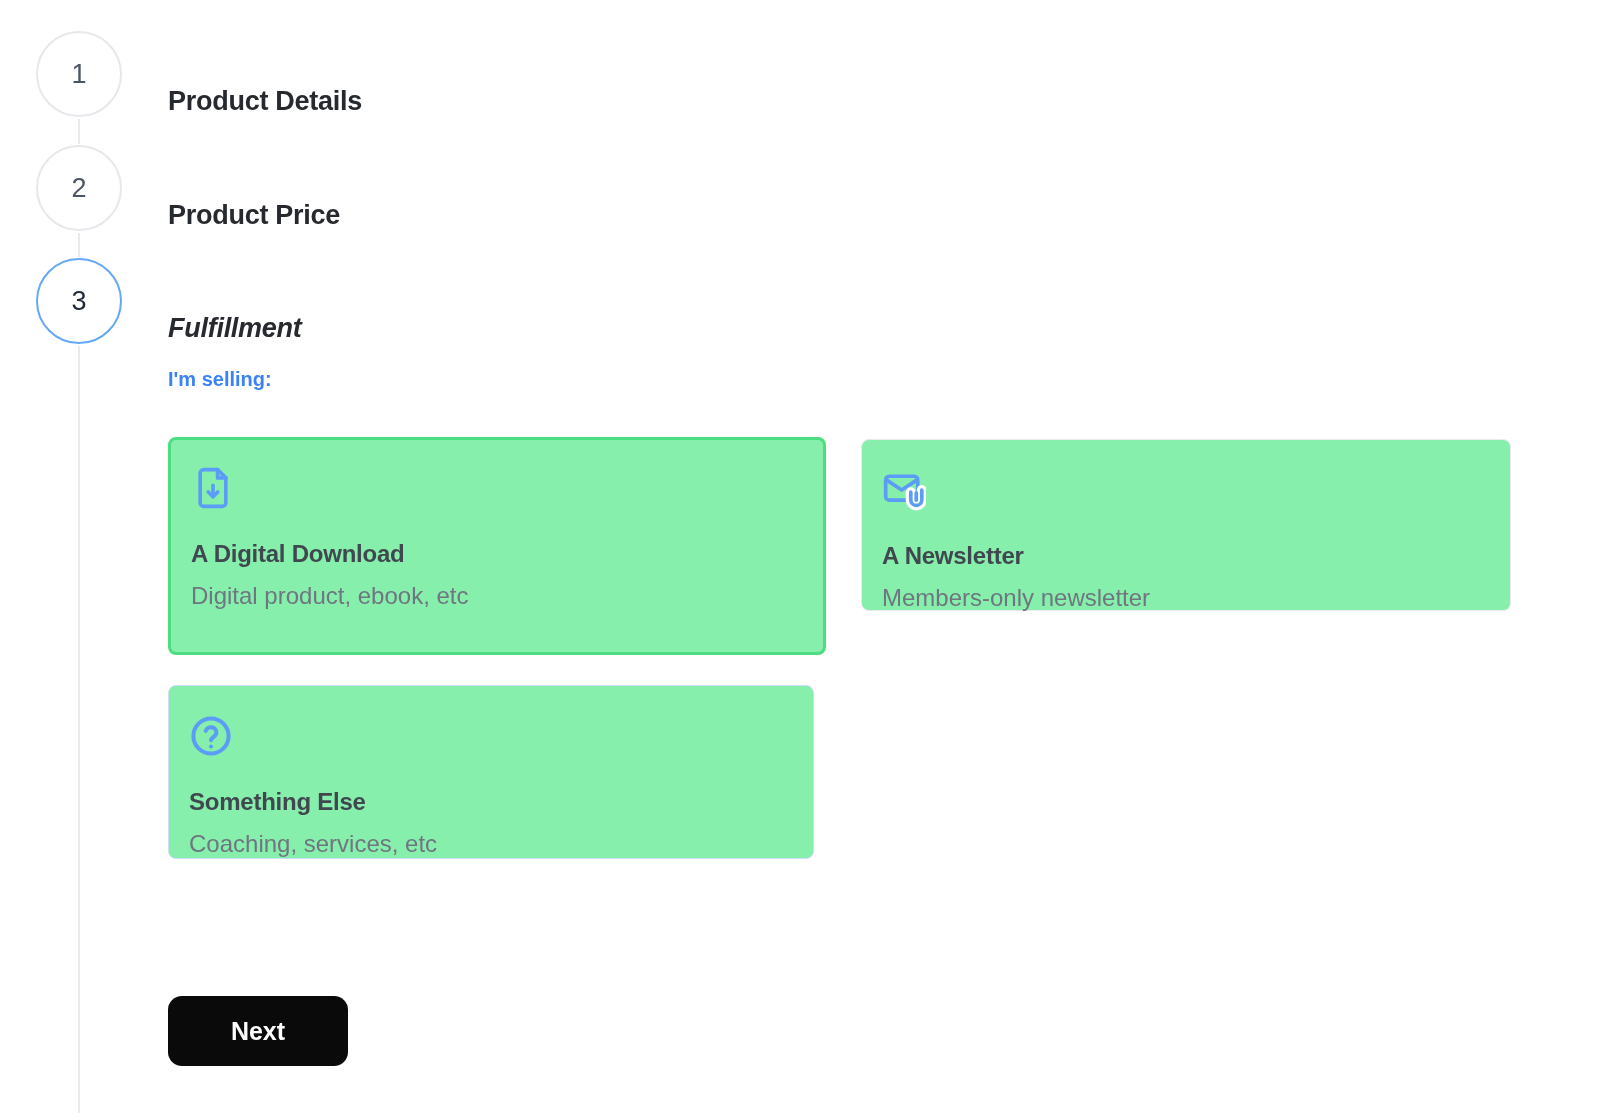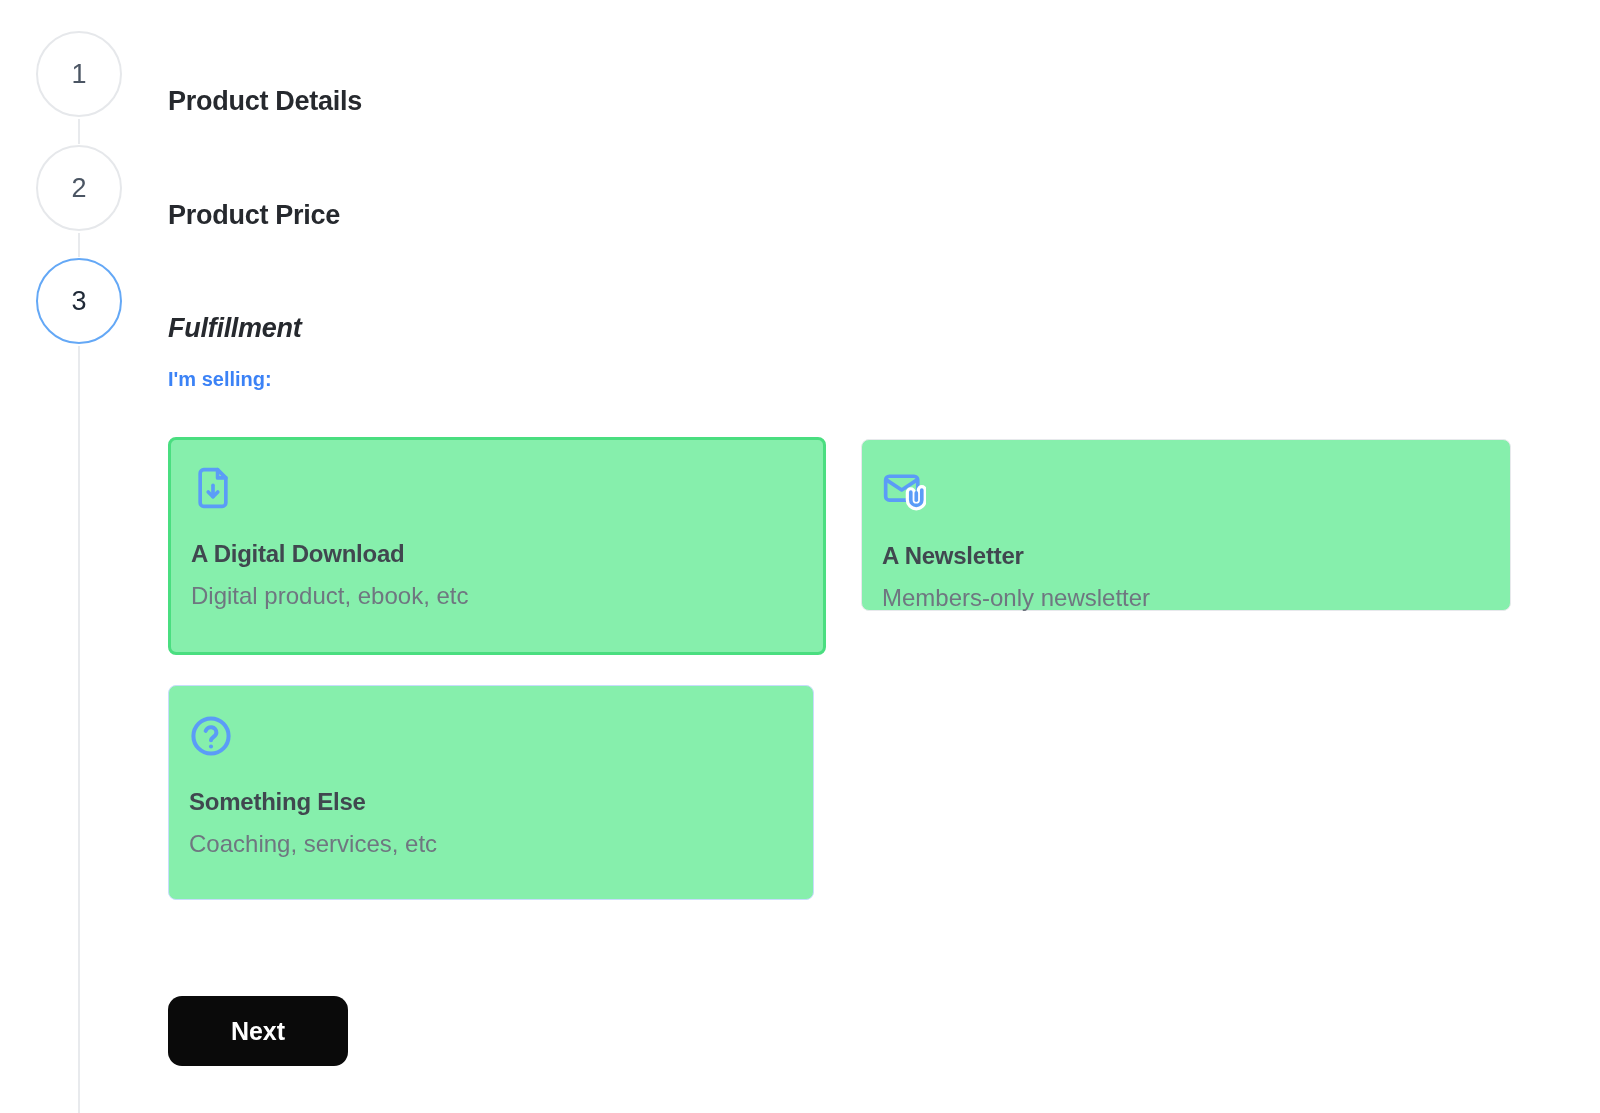--- a/index.html
+++ b/index.html
@@ -97,21 +97,21 @@
     top: 439px;
     width: 650px;
     height: 172px;
     border: 1px solid #e7e9ec;
     padding-top: 28px;
   }
   .card-something {
     left: 168px;
     top: 685px;
     width: 646px;
-    height: 215px;
+    height: 174px;
     border: 1px solid #c7ddfb;
     padding-top: 28px;
   }
   .card-icon {
     width: 44px;
     height: 44px;
     color: #5b9cf7;
     display: block;
   }
   .card-title {

